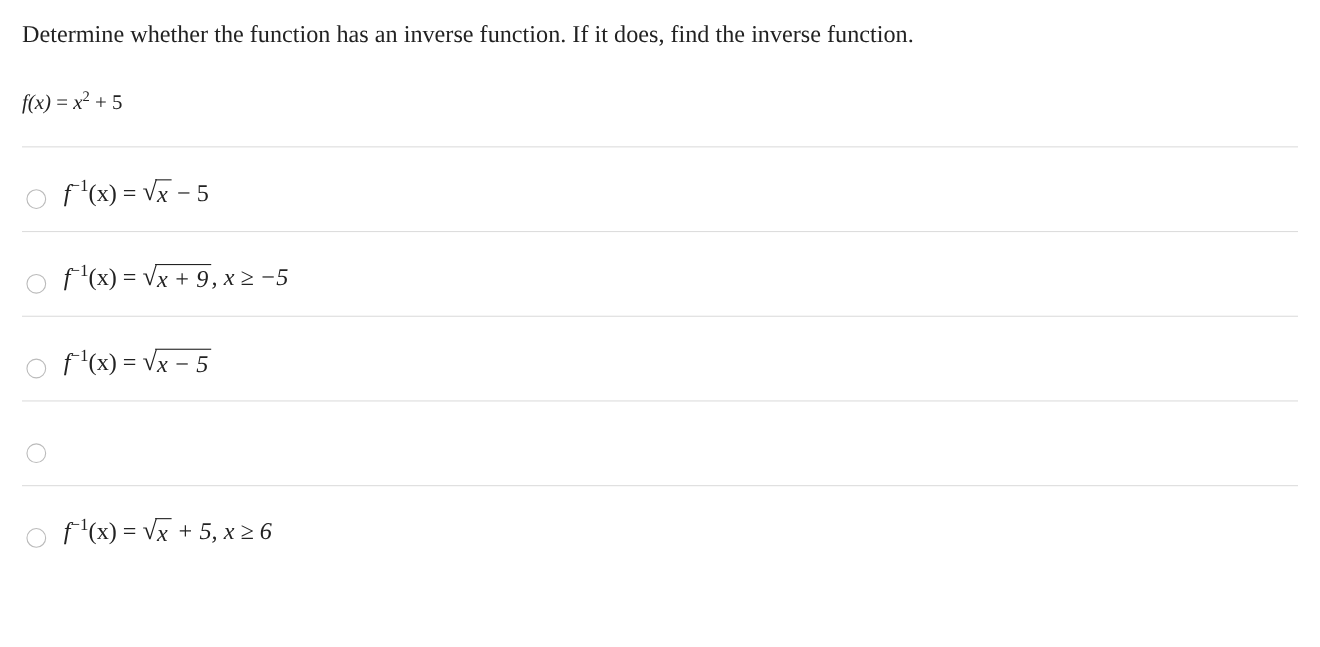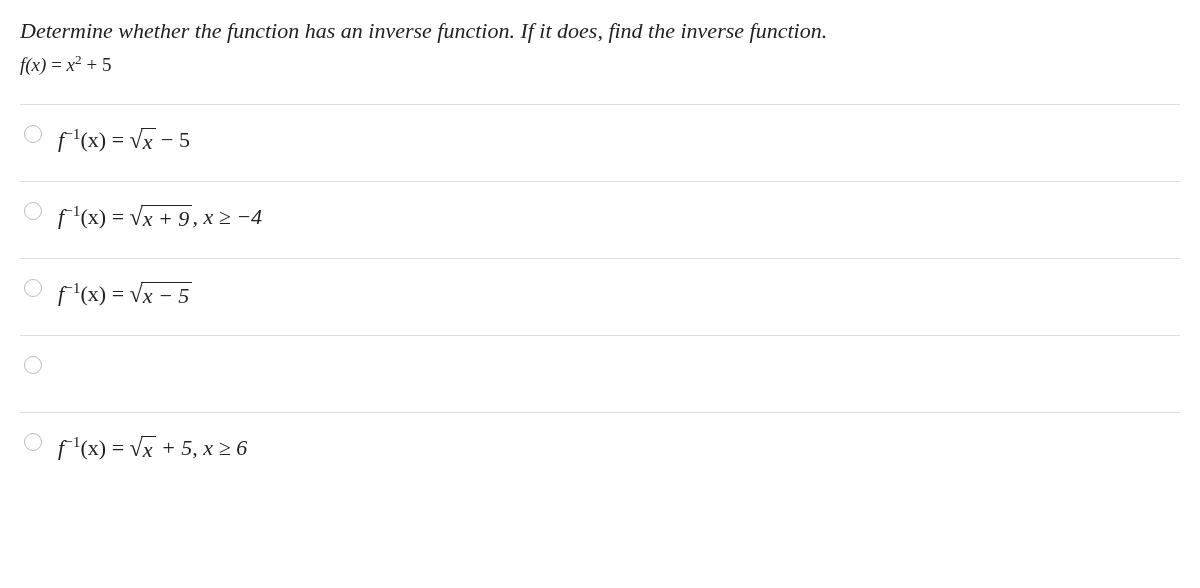--- a/index.html
+++ b/index.html
@@ -5,39 +5,38 @@
   body {
     margin: 0;
     padding: 18px 20px;
     font-family: "Times New Roman", Times, serif;
     font-size: 22px;
     color: #222;
     width: 1200px;
     box-sizing: border-box;
   }
   .question-text {
-    margin-bottom: 8px;
+    margin-bottom: 36px;
     font-size: 22px;
-    font-style: italic;
   }
   .function-def {
     font-style: italic;
     font-size: 19px;
     margin-bottom: 28px;
   }
   .function-def .paren {
     font-style: normal;
   }
   .options {
     display: flex;
     flex-direction: column;
   }
   .option-row {
     display: flex;
-    align-items: flex-start;
+    align-items: flex-end;
     gap: 16px;
     border-top: 1px solid #ddd;
     padding: 20px 4px 20px 4px;
     min-height: 36px;
   }
   .option-row:last-child {
     border-bottom: none;
   }
   .radio {
     width: 16px;
@@ -102,21 +101,21 @@
         </span><span class="upright"> − 5</span>
     </div>
   </div>
 
   <div class="option-row">
     <div class="radio"></div>
     <div class="opt-label">
       <span class="finv">f</span><span class="sup">−1</span><span class="upright">(x) = </span><span class="sqrt">
           <span class="radical">√</span>
           <span class="radicand">x + 9</span>
-        </span><span>, x ≥ −4</span>
+        </span><span>, x ≥ −5</span>
     </div>
   </div>
 
   <div class="option-row">
     <div class="radio"></div>
     <div class="opt-label">
       <span class="finv">f</span><span class="sup">−1</span><span class="upright">(x) = </span><span class="sqrt">
           <span class="radical">√</span>
           <span class="radicand">x − 5</span>
         </span>

